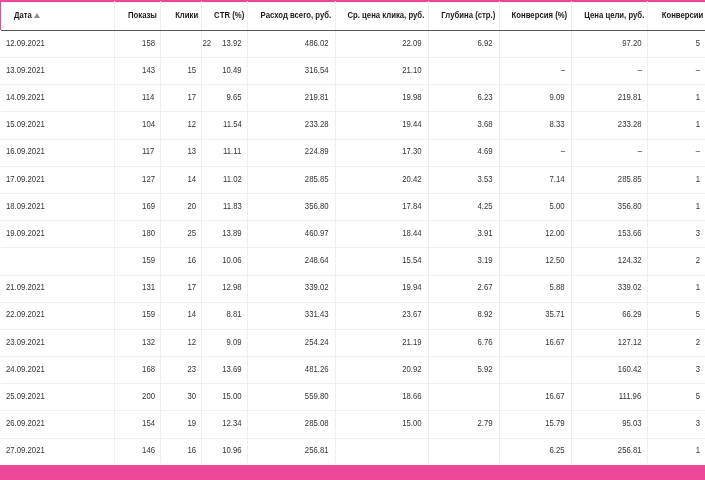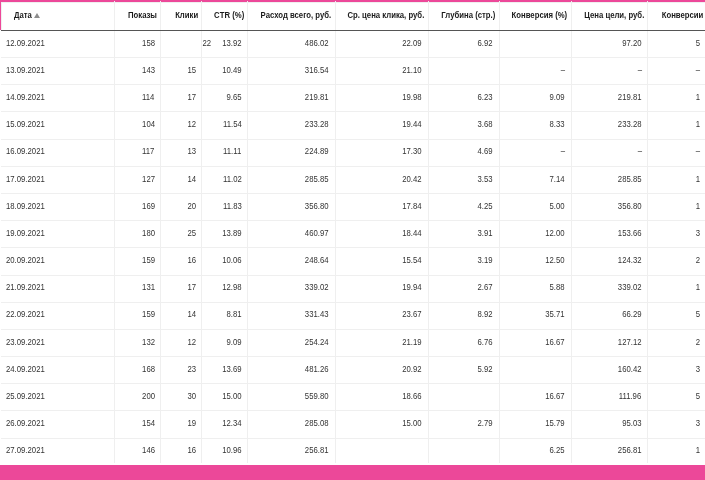--- a/index.html
+++ b/index.html
@@ -275,21 +275,20 @@
       <div class="dcell" style="left:201.40px;width:45.80px"><span>13.89</span></div>
       <div class="dcell" style="left:247.20px;width:87.40px"><span>460.97</span></div>
       <div class="dcell" style="left:334.60px;width:92.90px"><span>18.44</span></div>
       <div class="dcell" style="left:427.50px;width:71.10px"><span>3.91</span></div>
       <div class="dcell" style="left:498.60px;width:72.00px"><span>12.00</span></div>
       <div class="dcell" style="left:570.60px;width:76.80px"><span>153.66</span></div>
       <div class="dcell" style="left:647.40px;width:58.60px"><span>3</span></div>
       <div class="rowline"></div>
     </div>
     <div class="drow" style="top:217.36px">
-      <div class="dcell dleft" style="left:0.00px;width:113.80px"><span>20.09.2021</span></div>
       <div class="dcell" style="left:113.80px;width:46.60px"><span>159</span></div>
       <div class="dcell" style="left:160.40px;width:41.00px"><span>16</span></div>
       <div class="dcell" style="left:201.40px;width:45.80px"><span>10.06</span></div>
       <div class="dcell" style="left:247.20px;width:87.40px"><span>248.64</span></div>
       <div class="dcell" style="left:334.60px;width:92.90px"><span>15.54</span></div>
       <div class="dcell" style="left:427.50px;width:71.10px"><span>3.19</span></div>
       <div class="dcell" style="left:498.60px;width:72.00px"><span>12.50</span></div>
       <div class="dcell" style="left:570.60px;width:76.80px"><span>124.32</span></div>
       <div class="dcell" style="left:647.40px;width:58.60px"><span>2</span></div>
       <div class="rowline"></div>

